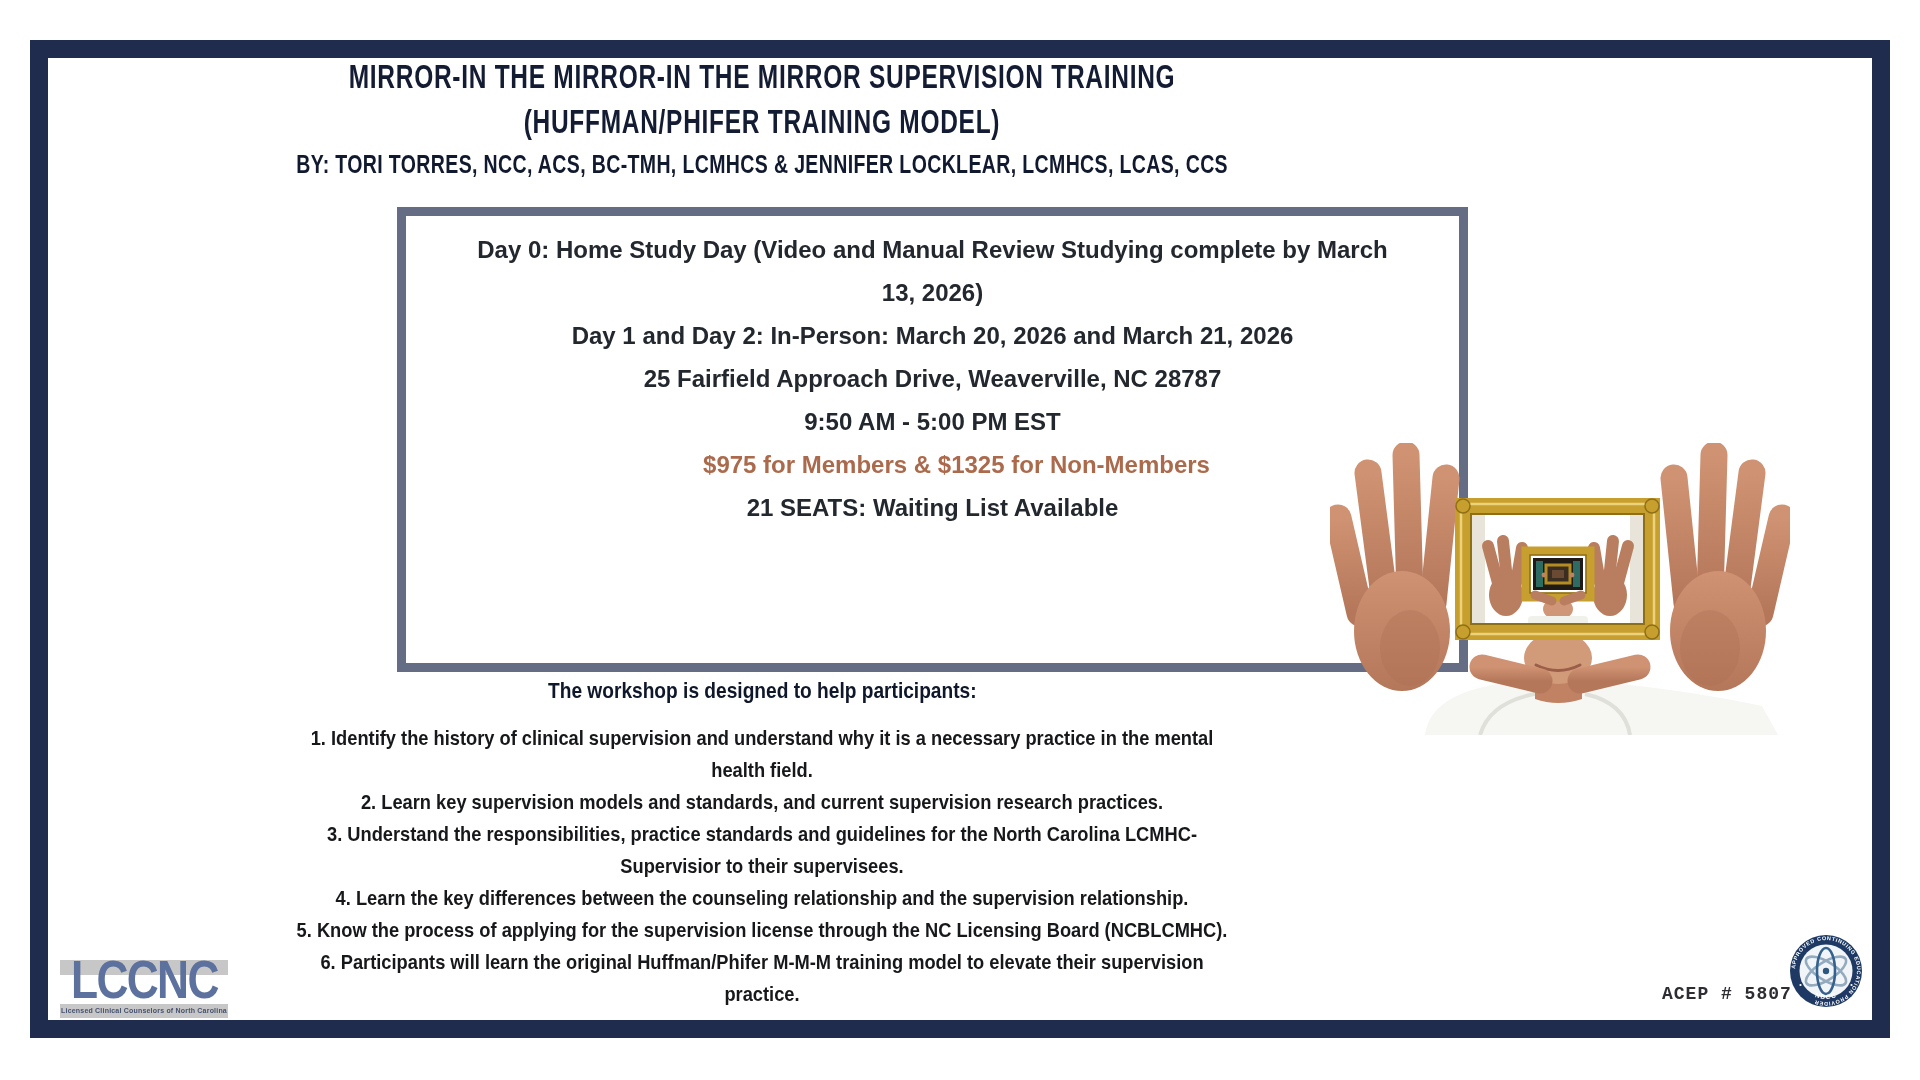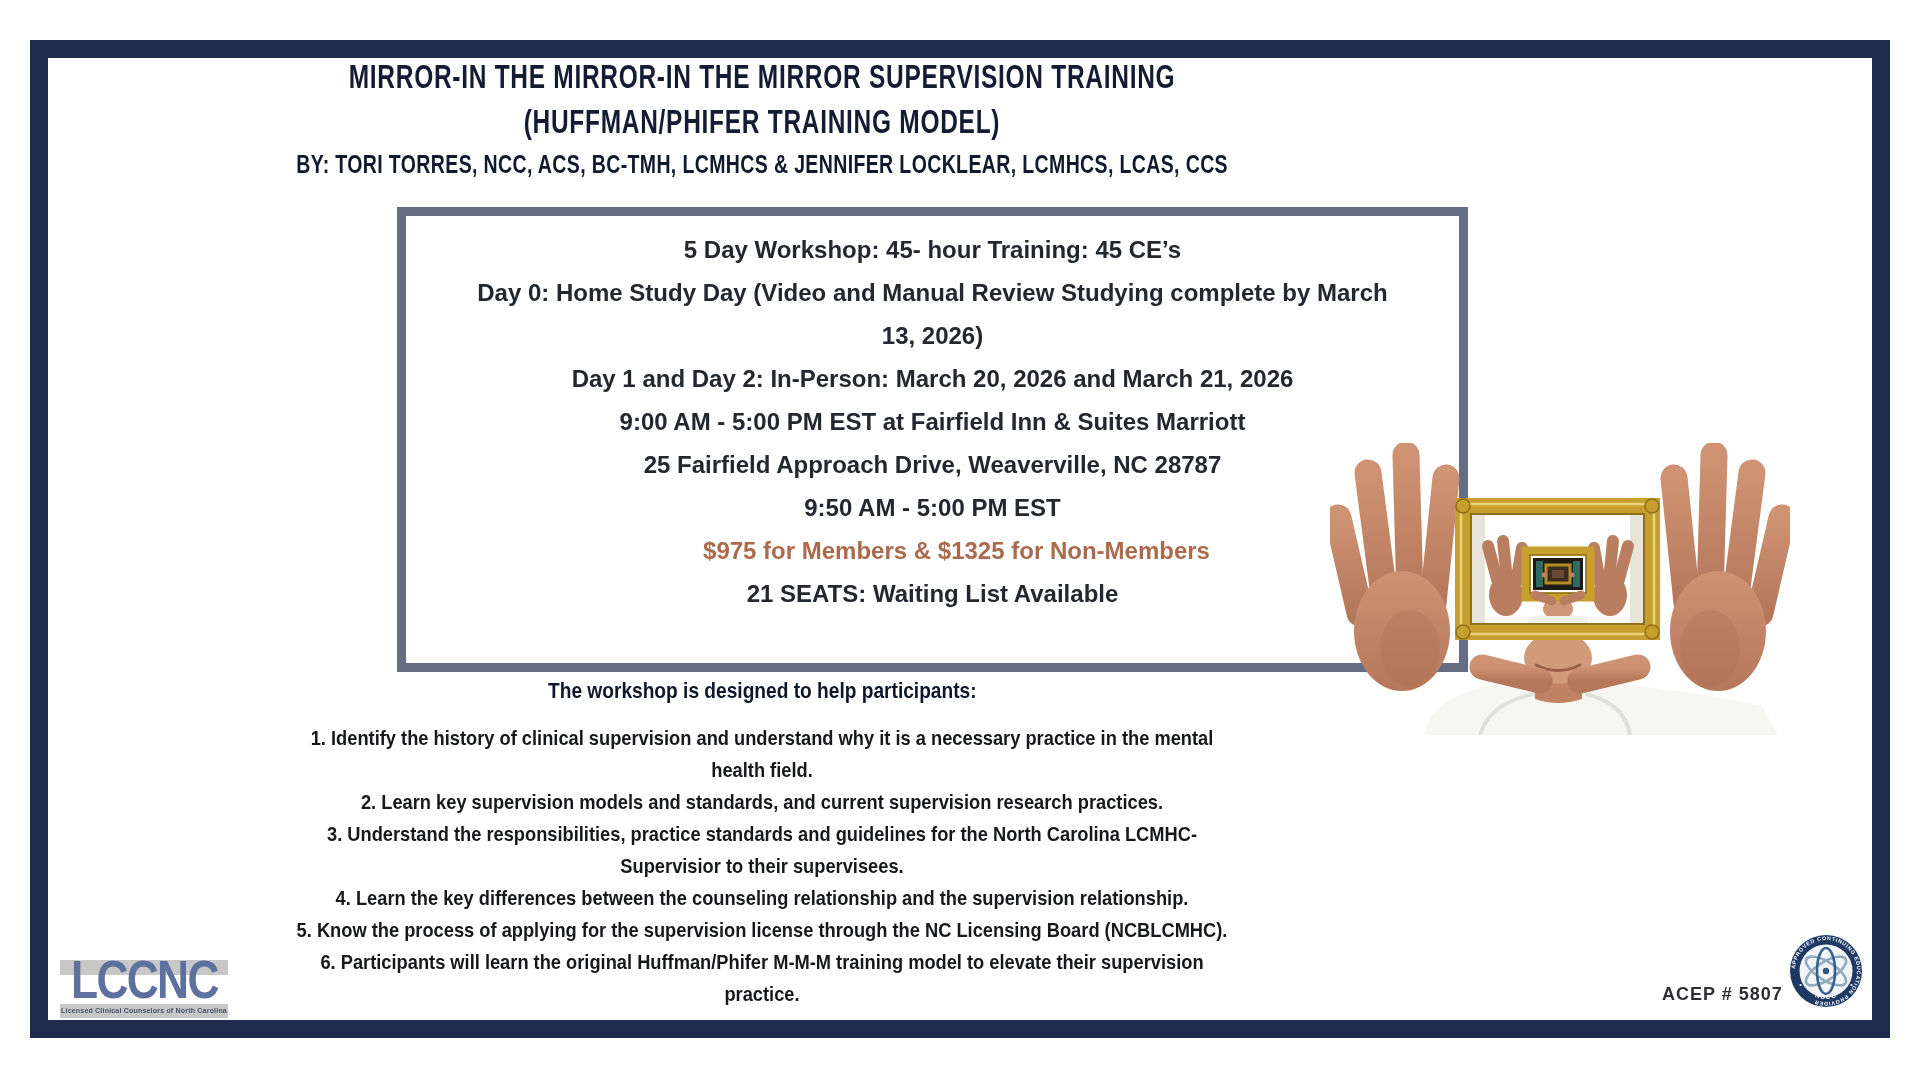--- a/index.html
+++ b/index.html
@@ -48,40 +48,38 @@
   .logo-bar-top{position:absolute;left:5px;top:10px;width:168px;height:15px;background:#c7c7c7;}
   .logo-text{
     position:absolute;left:0;top:2px;width:178px;text-align:center;
     font-size:54px;line-height:54px;font-weight:bold;color:#5c719e;
     letter-spacing:-2px;transform:scaleX(.82);transform-origin:50% 0;
   }
   .logo-bar-bottom{position:absolute;left:5px;top:54px;width:168px;height:14px;background:#c7c7c7;text-align:center;}
   .logo-tagline{font-size:7px;line-height:14px;font-weight:bold;color:#44516e;letter-spacing:.2px;display:block;}
   
   .acep{position:absolute;left:1662px;top:984px;font-size:18px;font-weight:bold;
-    letter-spacing:1px;color:#2d2d33;white-space:nowrap;z-index:4;}
+    letter-spacing:1px;color:#2d2d33;white-space:nowrap;z-index:4;font-family:Liberation Mono, monospace;}
   .badge{position:absolute;left:1789px;top:934px;width:74px;height:74px;z-index:4;}
 </style>
 </head>
 <body>
 
 <div class="page-frame"></div>
 
 <div class="header">
   <div class="title-line"><span class="sq">MIRROR-IN THE MIRROR-IN THE MIRROR SUPERVISION TRAINING</span></div>
   <div class="title-line"><span class="sq">(HUFFMAN/PHIFER TRAINING MODEL)</span></div>
   <div class="byline"><span class="sq">BY: TORI TORRES, NCC, ACS, BC-TMH, LCMHCS &amp; JENNIFER LOCKLEAR, LCMHCS, LCAS, CCS</span></div>
 </div>
 
 <div class="details-box">
-  <div class="box-line">5 Day Workshop: 45- hour Training: 45 CE’s</div>
   <div class="box-line">Day 0: Home Study Day (Video and Manual Review Studying complete by March
 13, 2026)</div>
   <div class="box-line">Day 1 and Day 2: In-Person: March 20, 2026 and March 21, 2026</div>
-  <div class="box-line">9:00 AM - 5:00 PM EST at Fairfield Inn &amp; Suites Marriott</div>
   <div class="box-line">25 Fairfield Approach Drive, Weaverville, NC 28787</div>
   <div class="box-line">9:50 AM - 5:00 PM EST</div>
   <div class="box-line price">$975 for Members &amp; $1325 for Non-Members</div>
   <div class="box-line">21 SEATS: Waiting List Available</div>
 </div>
 
 <svg class="photo" viewBox="0 0 460 292" xmlns="http://www.w3.org/2000/svg">
   <defs>
     <clipPath id="frameClip">
         <rect x="141" y="71" width="173" height="110"></rect>

